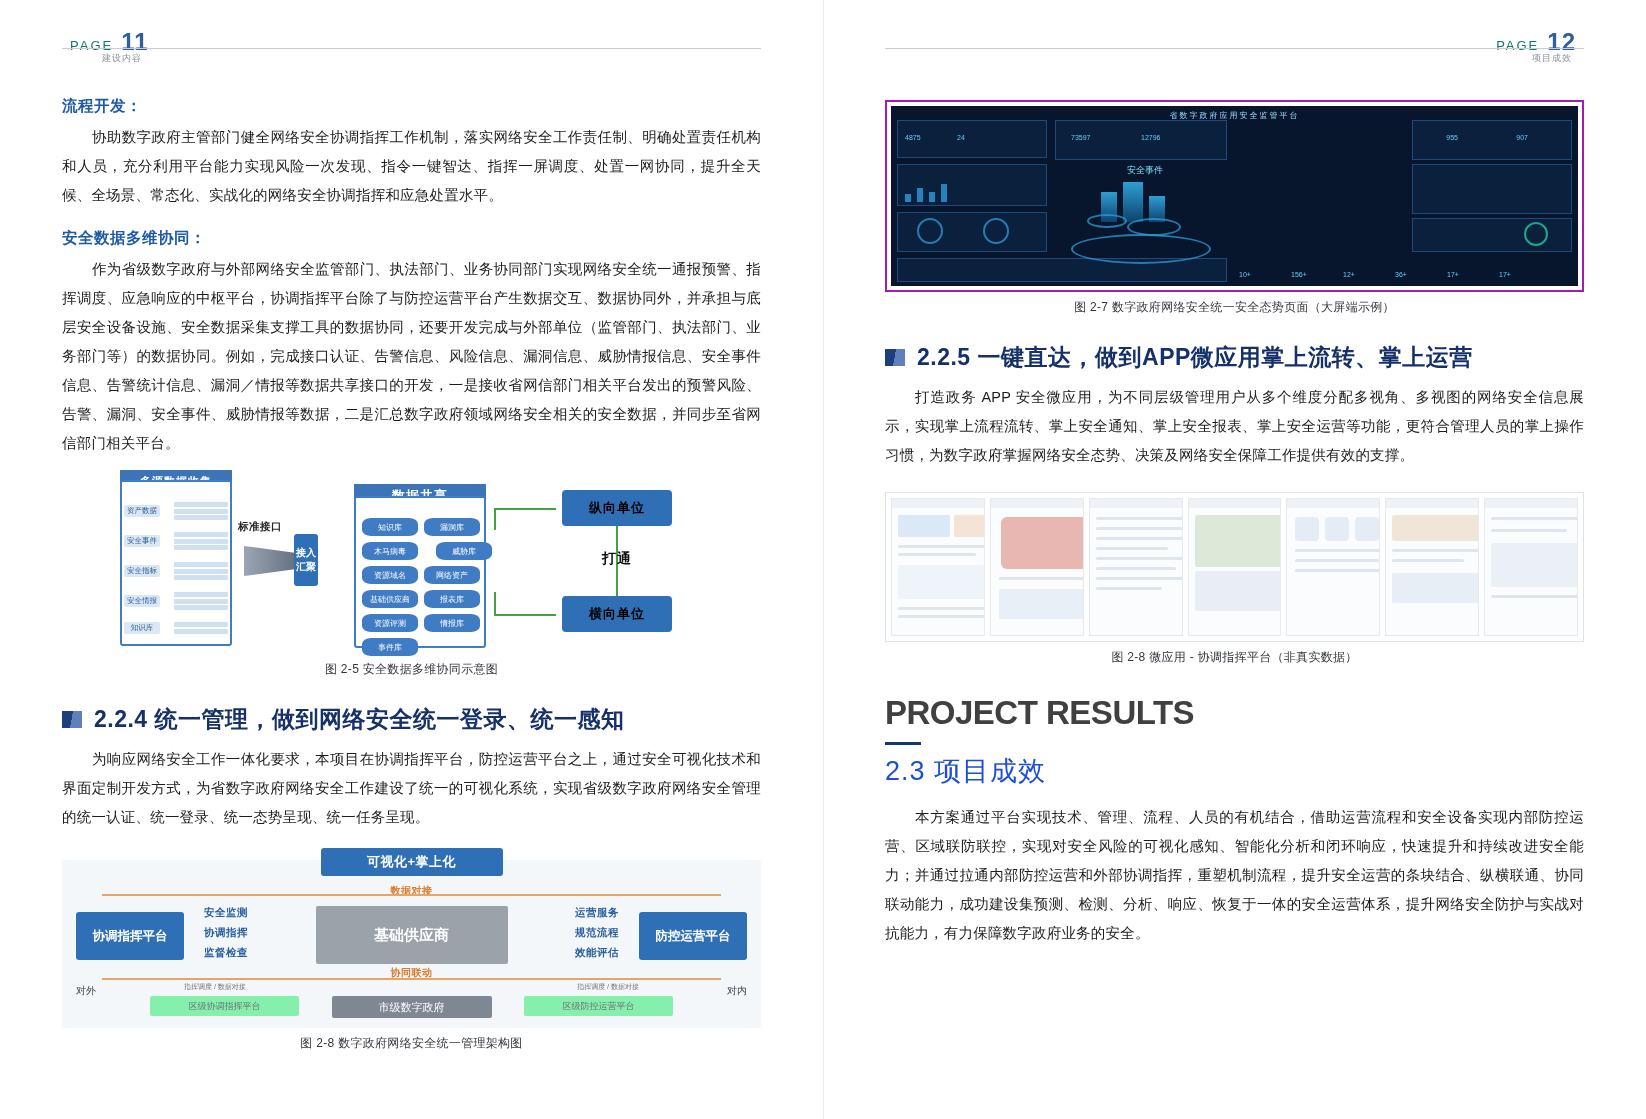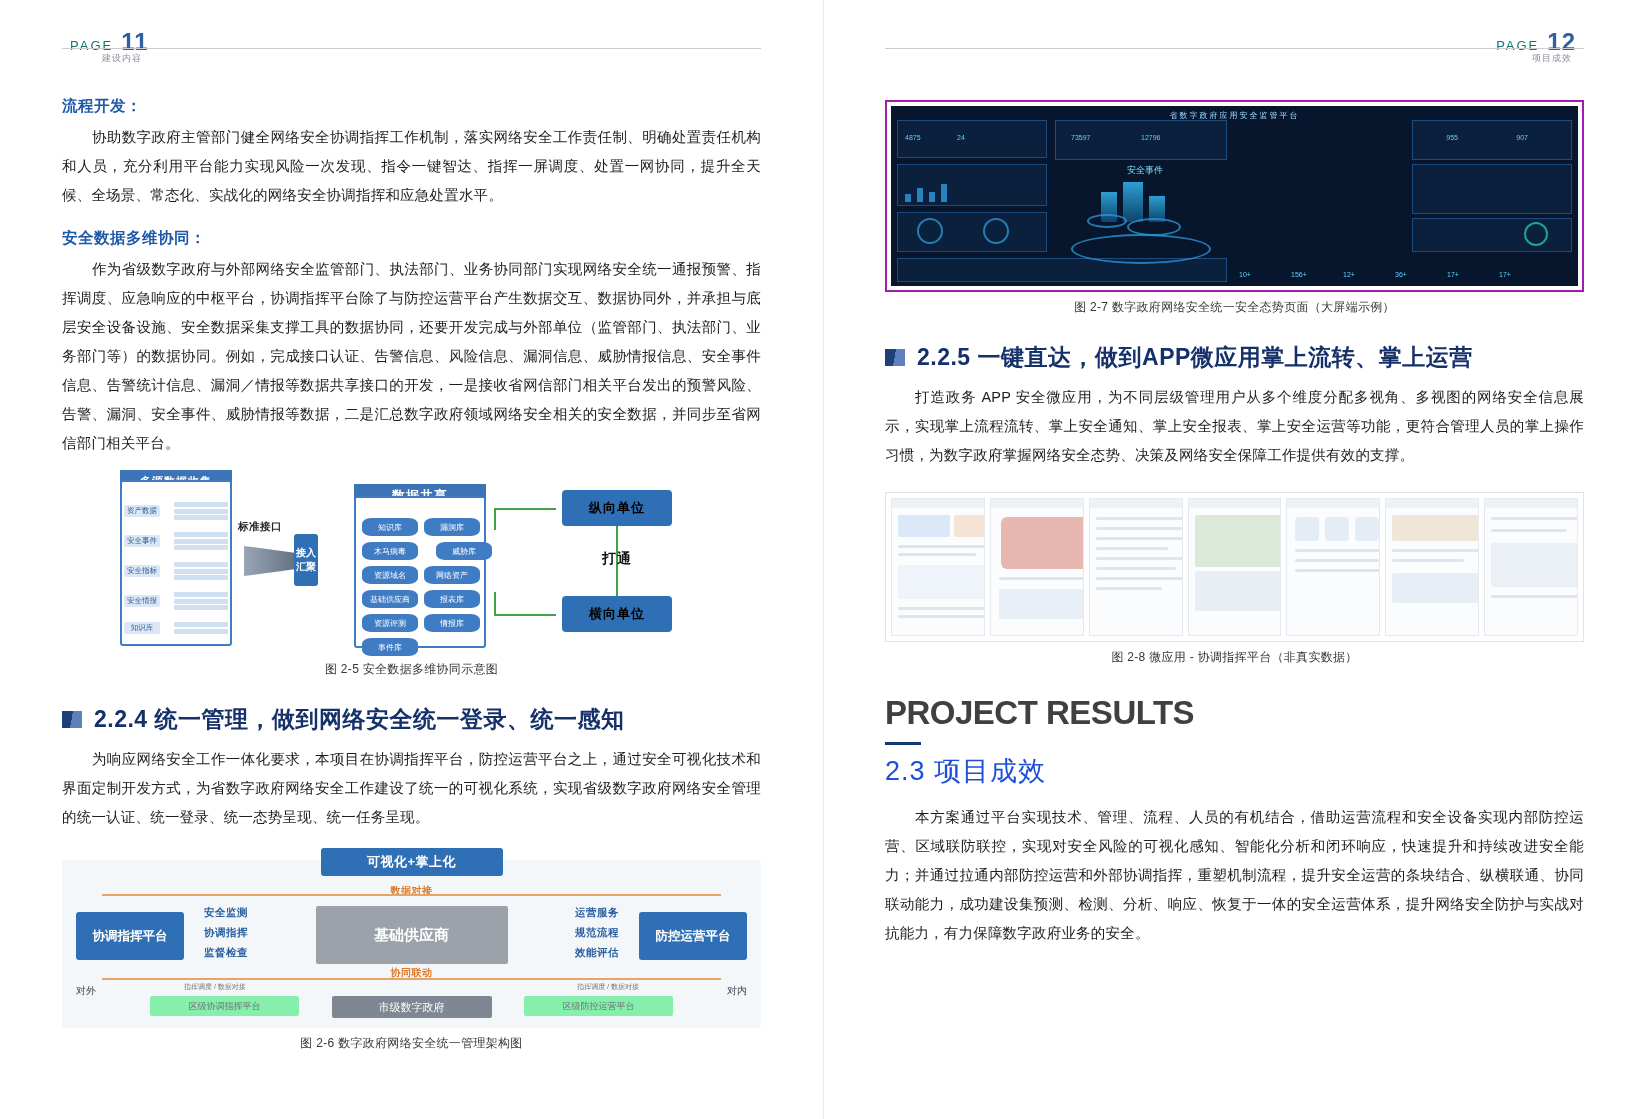--- a/index.html
+++ b/index.html
@@ -232,21 +232,21 @@
 
         <div class="edge" style="left:122px; top:122px; font-size:7px; color:#6d747c;">指挥调度 / 数据对接</div>
         <div class="edge" style="right:122px; top:122px; font-size:7px; color:#6d747c;">指挥调度 / 数据对接</div>
 
         <div class="bottombar">
           <div class="bside" style="left:58px">区级协调指挥平台</div>
           <div class="bcenter">市级数字政府</div>
           <div class="bside" style="right:58px">区级防控运营平台</div>
         </div>
       </div>
-      <div class="cap">图 2-6 数字政府网络安全统一管理架构图</div>
+      <div class="cap">图 2-8 数字政府网络安全统一管理架构图</div>
     </div>
 
   </div>
 
   <div class="page page-right right">
 
     <div class="pg-head">
       <div class="pg-num">
         <span class="word">PAGE</span>
         <span class="num">12</span>

